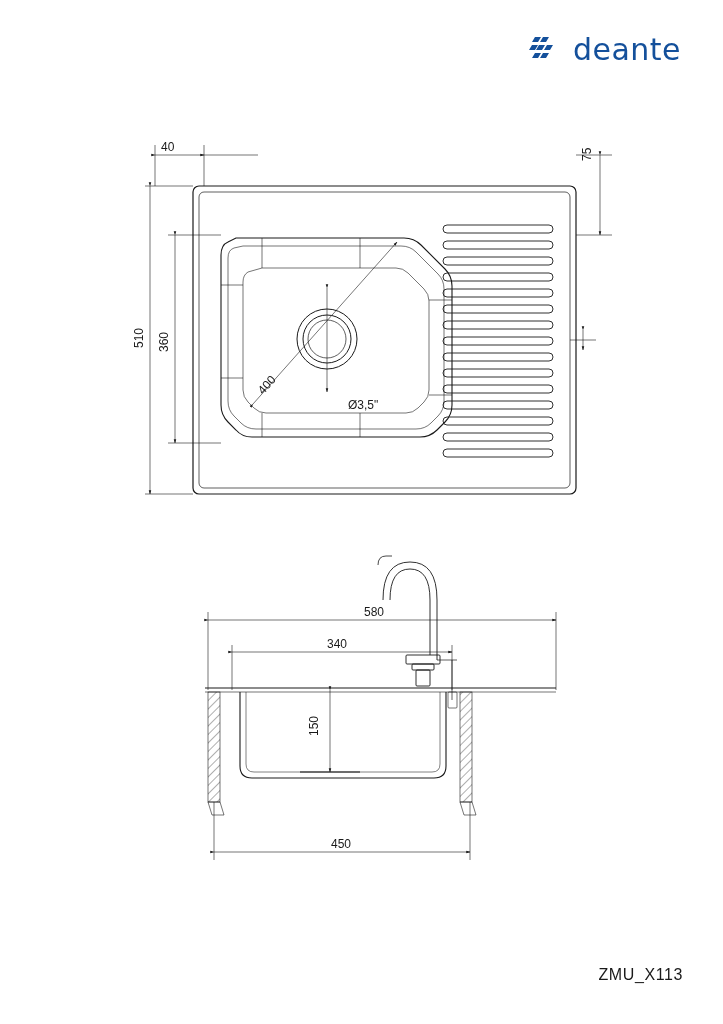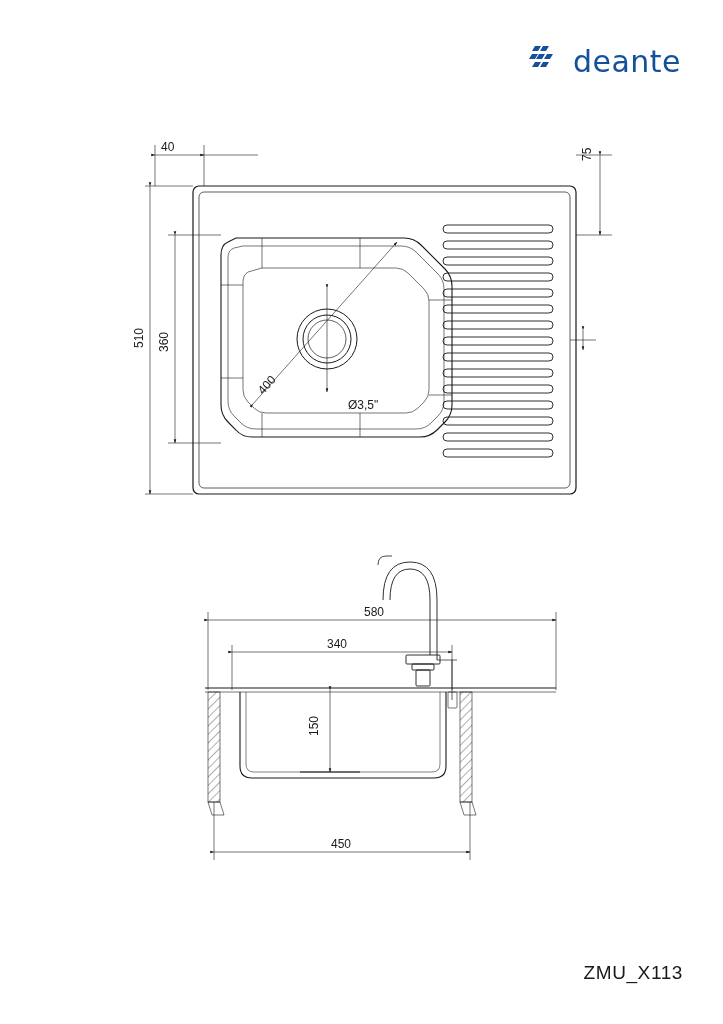--- a/index.html
+++ b/index.html
@@ -15,24 +15,24 @@
     color: #1a1a1a;
     overflow: hidden;
   }
   .page {
     position: absolute;
     inset: 0;
   }
   
   .brand {
     position: absolute;
-    top: 44px;
+    top: 32px;
     right: 42px;
     display: flex;
-    align-items: flex-start;
+    align-items: center;
     gap: 10px;
   }
   .brand-mark {
     width: 34px;
     height: 30px;
   }
   .brand-text {
     font-size: 30px;
     letter-spacing: 0.5px;
     color: #14509b;
@@ -44,21 +44,21 @@
     position: absolute;
     left: 0;
     top: 0;
     width: 723px;
     height: 1024px;
   }
   .code {
     position: absolute;
     right: 40px;
     bottom: 40px;
-    font-size: 19px;
+    font-size: 16px;
     letter-spacing: 0.6px;
     color: #1a1a1a;
   }
   svg text {
     font-family: "Liberation Sans", sans-serif;
     fill: #1a1a1a;
   }
 </style>
 </head>
 <body>

